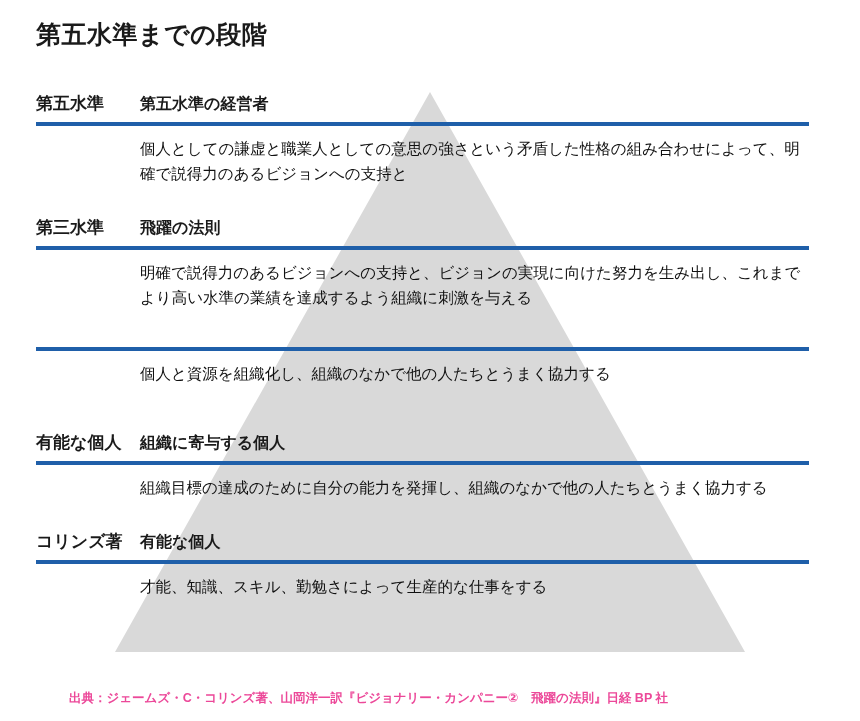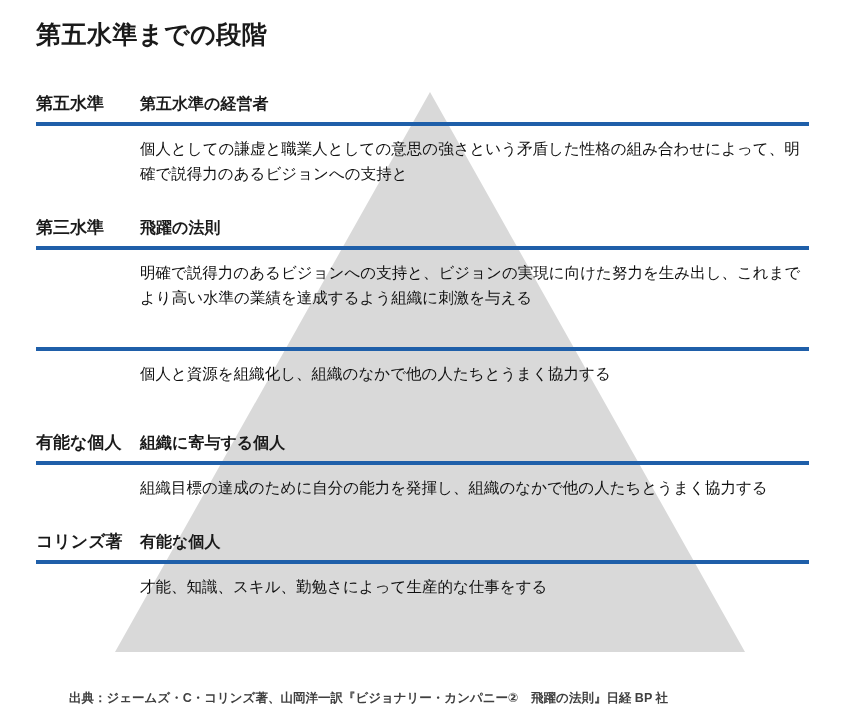--- a/index.html
+++ b/index.html
@@ -85,21 +85,21 @@
   .gap-md { height: 30px; }
   .gap-lg { height: 44px; }
   #source {
     position: absolute;
     left: 0;
     bottom: 14px;
     width: 737px;
     text-align: center;
     font-size: 12.5px;
     font-weight: bold;
-    color: #404040;
+    color: #ec4899;
     z-index: 3;
   }
 </style>
 </head>
 <body>
 
 <div id="page">
 
   <svg id="pyramid" viewBox="0 0 860 721" preserveAspectRatio="none">
     <polygon points="430,92 745,652 115,652" fill="#d9d9d9"></polygon>

